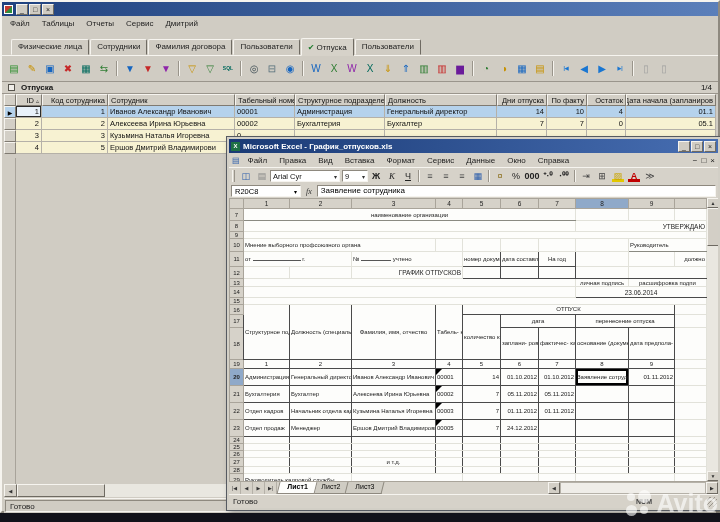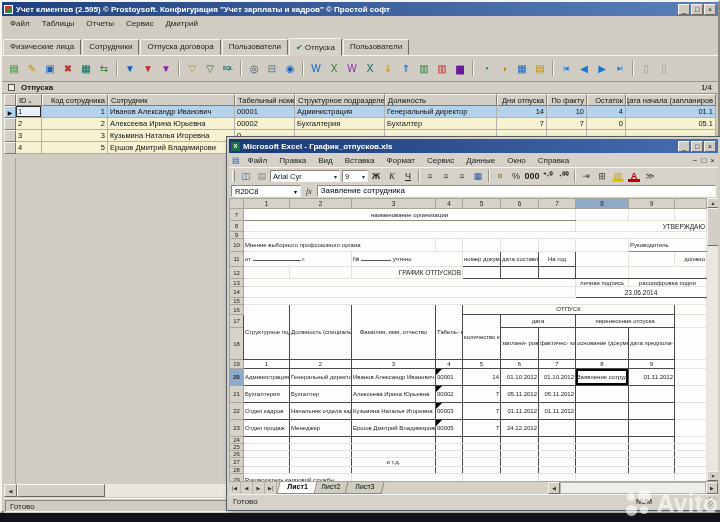--- a/index.html
+++ b/index.html
@@ -13,21 +13,21 @@
   .titlebar { height:14px; background:linear-gradient(90deg,#20427f,#5b7fba);
     display:flex; align-items:center; padding:0 2px; gap:3px; }
   .titlebar .appicon { width:9px; height:9px; flex:0 0 auto;
     background:linear-gradient(135deg,#c63a2f 48%,#2e8f3c 52%); border:1px solid #fff; }
   .titlebar .ttl { color:#fff; font-size:8px; font-weight:bold; white-space:nowrap; overflow:hidden; flex:1; }
   .winbtns { display:flex; gap:1px; }
   .winbtn { width:12px; height:11px; background:#d0ccc3; border:1px solid; border-color:#f6f4ef #6e6a62 #6e6a62 #f6f4ef;
     font-size:7px; line-height:9px; text-align:center; color:#222; }
   .menubar { height:14px; display:flex; align-items:center; font-size:8px; color:#222; padding-left:2px; }
   .menubar .mitem, .xmenubar .mitem { padding:1px 6px; }
-  .tabstrip { height:25px; padding:6px 0 0 1px; display:flex; align-items:flex-end; }
+  .tabstrip { height:25px; padding:6px 0 0 9px; display:flex; align-items:flex-end; }
   .tab { font-size:8px; color:#222; background:#d0ccc3; border:1px solid; border-color:#f6f4ef #6e6a62 #d0ccc3 #f6f4ef;
     border-radius:2px 2px 0 0; padding:2px 6px 3px 6px; margin-right:1px; white-space:nowrap; }
   .tab.active { background:#d6d2c9; padding-top:4px; font-weight:normal; position:relative; top:1px; border-bottom-color:#d6d2c9; }
   .tab .chk { color:#1d7a2c; font-size:8px; margin-right:2px; }
   .toolbar { height:26px; border-top:1px solid #f6f4ef; display:flex; align-items:center; padding-left:3px; }
   .ticon { width:16px; height:16px; display:inline-flex; align-items:center; justify-content:center;
     font-size:10px; line-height:1; margin:0 1px; border:1px solid transparent; }
   .ticon.small { font-size:5px; font-weight:bold; letter-spacing:0; }
   .tsep { width:2px; height:15px; border-left:1px solid #99948a; border-right:1px solid #f6f4ef; margin:0 3px; }
   .groupbar { height:13px; background:#d3cfc6; border-top:1px solid #9a958c; border-bottom:1px solid #9a958c;
@@ -41,21 +41,21 @@
   .dtable { width:712px; margin-left:2px; font-size:7.5px; color:#111; }
   .thead, .trow { display:flex; height:12px; }
   .hcell { background:#d3cfc6; border:1px solid; border-color:#f6f4ef #7f7a71 #7f7a71 #f6f4ef;
     padding:0 2px; overflow:hidden; white-space:nowrap; display:flex; align-items:center; }
   .tcell { border-right:1px solid #b5b1a8; border-bottom:1px solid #b5b1a8; padding:0 2px;
     overflow:hidden; white-space:nowrap; display:flex; align-items:center; background:#f7f2d2; }
   .trow .selcol { background:#d3cfc6; border:1px solid; border-color:#f6f4ef #7f7a71 #7f7a71 #f6f4ef;
     justify-content:center; font-size:6px; color:#000; }
   .trow.sel .tcell { background:#b5d2ec; }
   .trow.sel .col0 { background:#e8f1fa; box-shadow:inset 0 0 0 1px #2b2b2b; }
-  .col0{width:26px;} .col1{width:66px;justify-content:flex-end;}
+  .col0{width:26px;justify-content:flex-end;} .col1{width:66px;justify-content:flex-end;}
   .col2{width:127px;} .col3{width:60px;} .col4{width:90px;} .col5{width:112px;}
   .col6{width:50px;justify-content:flex-end;} .col7{width:40px;justify-content:flex-end;}
   .col8{width:39px;justify-content:flex-end;} .col9{width:90px;justify-content:flex-end;}
   .selw{width:12px;flex:0 0 auto;}
   .hcell.col0 .sort { font-size:6px; margin-left:2px; color:#333; }
   .left-edge { position:absolute; left:13px; top:156px; width:1px; height:326px; background:#a8a39a; }
 
   
   .mhscroll { position:absolute; left:2px; right:2px; top:482px; height:13px; background:#e9e7e0; display:flex; }
   .sbtn { background:#d3cfc6; border:1px solid; border-color:#f6f4ef #6e6a62 #6e6a62 #f6f4ef;
@@ -149,38 +149,37 @@
   .wtext { font-size:25px; font-weight:bold; letter-spacing:0; }
 </style>
 </head>
 <body>
 
 <div class="screen" data-name="desktop">
 
   <div class="main-window" data-name="app-window">
     <div class="titlebar" data-name="app-titlebar">
       <span class="appicon" data-name="app-icon"></span>
-      <span class="ttl" data-name="app-title">Учет клиентов (2.595) © Prostoysoft. Конфигурация "Учет зарплаты и кадров" © Простой софт</span>
       <span class="winbtns">
         <span class="winbtn" data-name="minimize-button">_</span>
         <span class="winbtn" data-name="maximize-button">□</span>
         <span class="winbtn" data-name="close-button">×</span>
       </span>
     </div>
     <div class="menubar" data-name="app-menubar" id="app-menu">
         <span class="mitem" data-name="menu-item-Файл">Файл</span>
         <span class="mitem" data-name="menu-item-Таблицы">Таблицы</span>
         <span class="mitem" data-name="menu-item-Отчеты">Отчеты</span>
         <span class="mitem" data-name="menu-item-Сервис">Сервис</span>
         <span class="mitem" data-name="menu-item-Помощь">Дмитрий</span>
       </div>
     <div class="tabstrip" data-name="tabstrip" id="app-tabs">
         <span class="tab" data-name="tab-Физические лица"><span data-name="tab-label">Физические лица</span></span>
         <span class="tab" data-name="tab-Сотрудники"><span data-name="tab-label">Сотрудники</span></span>
-        <span class="tab" data-name="tab-Трудовые договора"><span data-name="tab-label">Отпуска договора</span></span>
+        <span class="tab" data-name="tab-Трудовые договора"><span data-name="tab-label">Фамилия договора</span></span>
         <span class="tab" data-name="tab-Командировки"><span data-name="tab-label">Пользователи</span></span>
         <span class="tab active" data-name="tab-Отпуска"><span class="chk" data-name="active-tab-check-icon">✔</span><span data-name="tab-label">Отпуска</span></span>
         <span class="tab" data-name="tab-Пользователи"><span data-name="tab-label">Пользователи</span></span>
       </div>
     <div class="toolbar" data-name="main-toolbar" id="app-toolbar">
         <span class="ticon" data-name="add-record-icon" style="color: rgb(47, 143, 47);">▤</span>
         <span class="ticon" data-name="edit-record-icon" style="color: rgb(199, 145, 0);">✎</span>
         <span class="ticon" data-name="copy-record-icon" style="color: rgb(21, 101, 192);">▣</span>
         <span class="ticon" data-name="delete-record-icon" style="color: rgb(198, 40, 40);">✖</span>
         <span class="ticon" data-name="edit-table-icon" style="color: rgb(0, 105, 92);">▦</span>

